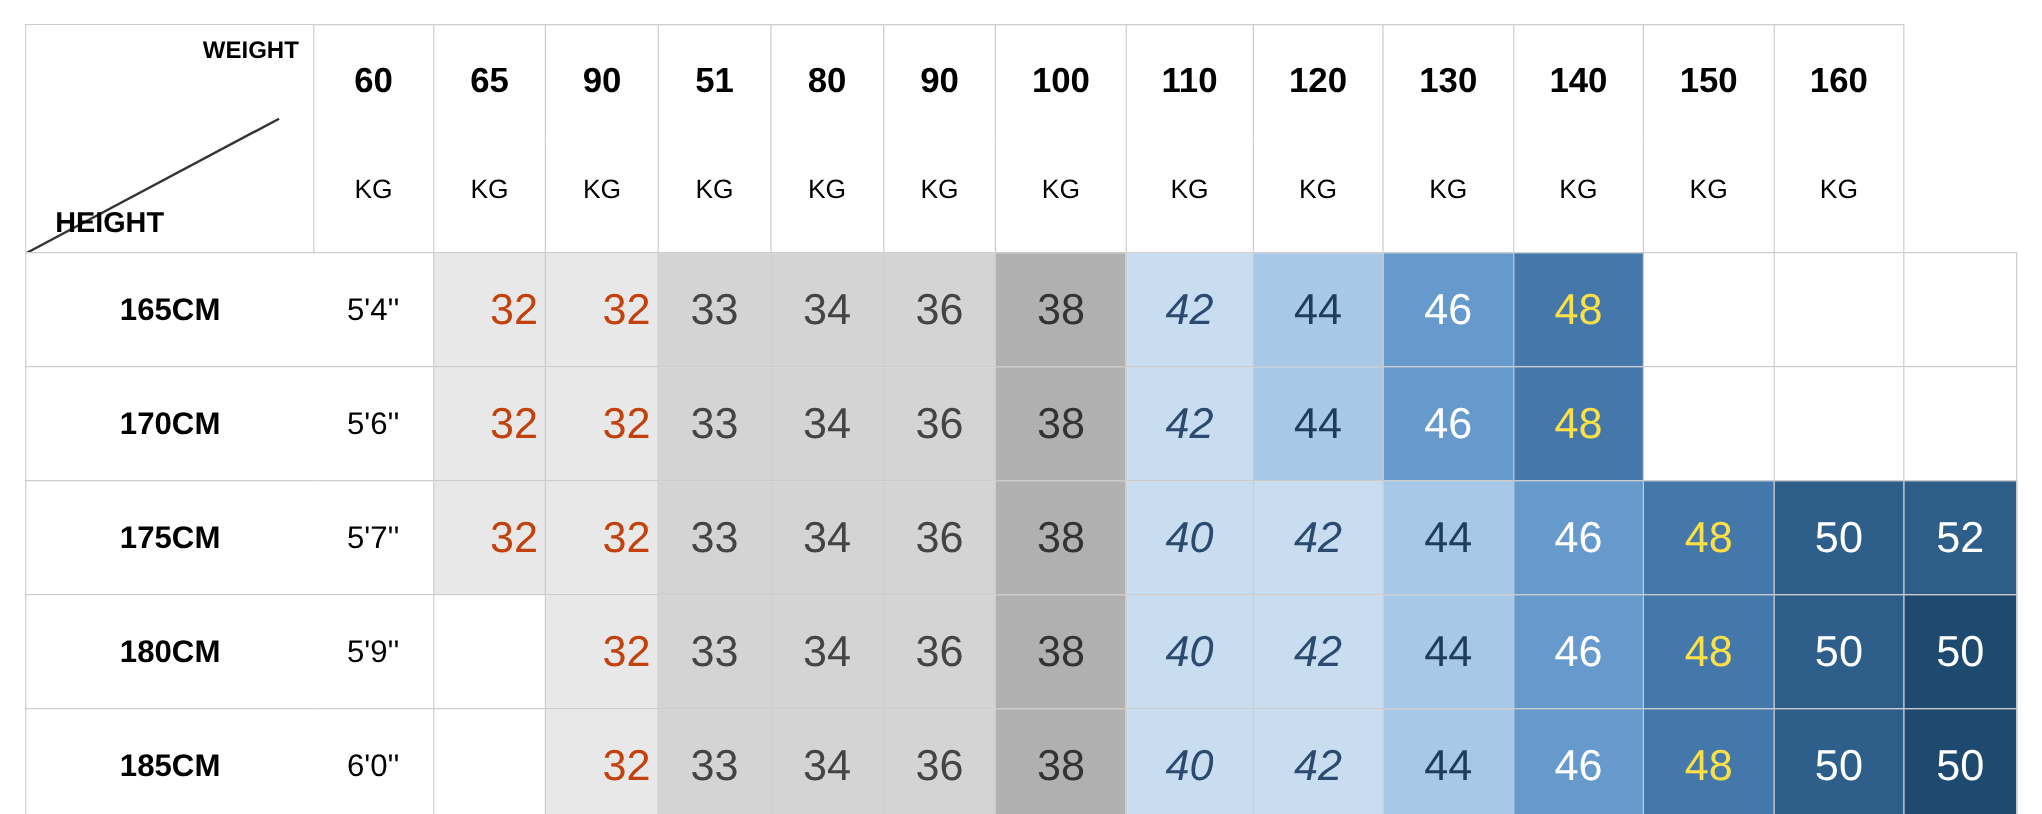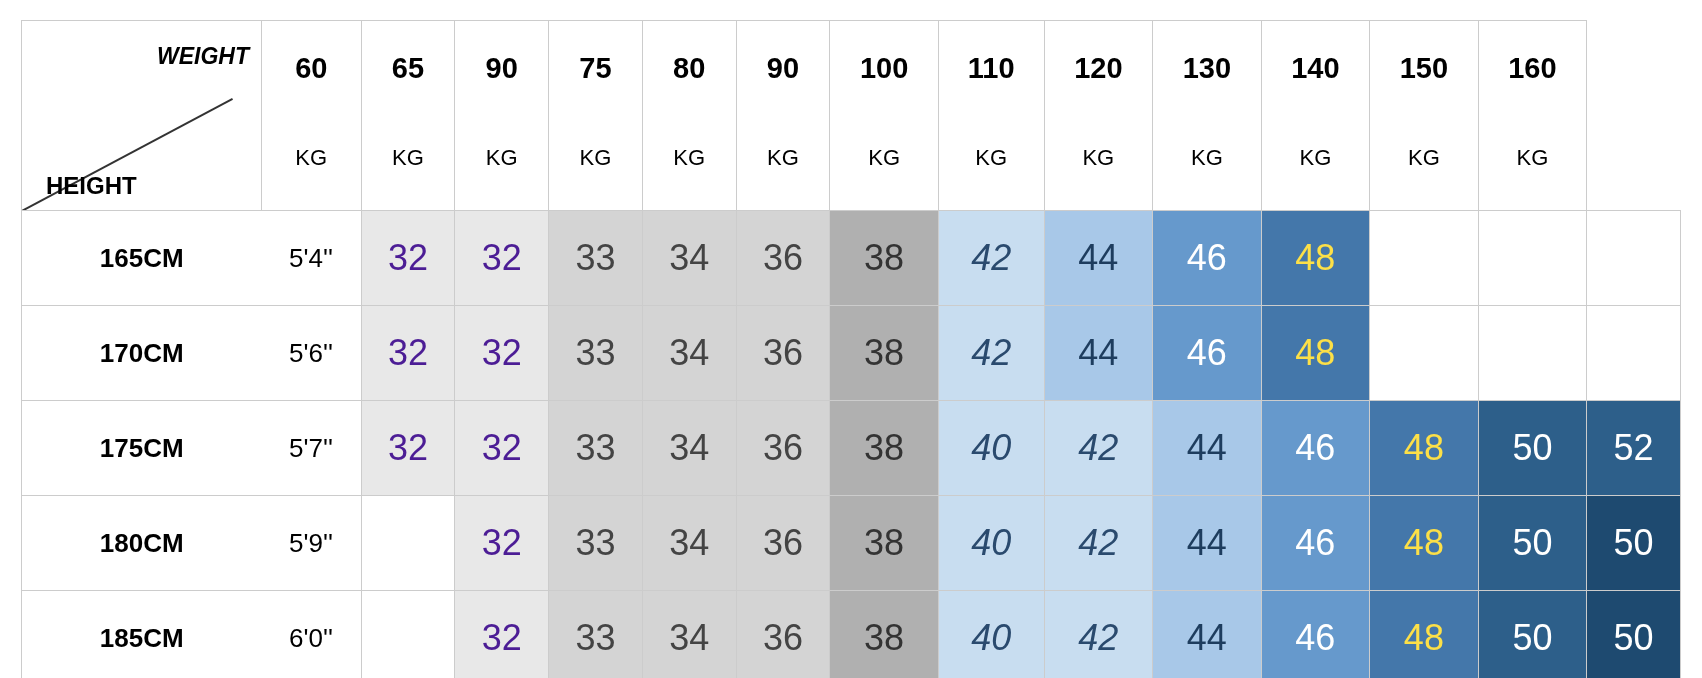--- a/index.html
+++ b/index.html
@@ -29,25 +29,24 @@
     }
     
     .header-corner {
       position: relative;
       background: #fff;
       width: 240px;
       min-width: 120px;
     }
     .corner-weight {
       position: absolute;
-      top: 22px;
+      top: 10px;
       right: 12px;
       font-weight: bold;
-      font-size: 23px;
-      font-style: italic;
+      font-size: 20px;
     }
     .corner-height {
       position: absolute;
       bottom: 10px;
       left: 24px;
       font-weight: bold;
       font-size: 24px;
     }
     .corner-line {
       position: absolute;
@@ -84,21 +83,21 @@
       background: #fff;
       white-space: nowrap;
       border-right: none;
     }
     .row-header-ft {
       font-weight: normal;
       font-size: 26px;
       background: #fff;
       border-left: none;
     }
-    .c-lgray1 { background: #e8e8e8; color: #4c1d95; }
+    .c-lgray1 { background: #e8e8e8; color: #c2410c; text-align: right; }
     .c-lgray2 { background: #d4d4d4; color: #444; }
     .c-gray { background: #b0b0b0; color: #333; }
     .c-lblue1 { background: #c8ddf0; color: #2a4a6e; font-style: italic; }
     .c-lblue2 { background: #a8c8e8; color: #1e3d5e; }
     .c-mblue { background: #6699cc; color: #fff; }
     .c-dblue1 { background: #4477aa; color: #fde047; }
     .c-dblue2 { background: #2d5f8a; color: #fff; }
     .c-dblue3 { background: #1e4a70; color: #fff; }
     .c-empty { background: #fff; }
     td.num {
@@ -114,21 +113,21 @@
       <tr>
 
         <th class="header-corner" rowspan="2">
           <div class="corner-line"></div>
           <span class="corner-weight">WEIGHT</span>
           <span class="corner-height">HEIGHT</span>
         </th>
         <th class="col-header-top">60</th>
         <th class="col-header-top">65</th>
         <th class="col-header-top">90</th>
-        <th class="col-header-top">75</th>
+        <th class="col-header-top">51</th>
         <th class="col-header-top">80</th>
         <th class="col-header-top">90</th>
         <th class="col-header-top">100</th>
         <th class="col-header-top">110</th>
         <th class="col-header-top">120</th>
         <th class="col-header-top">130</th>
         <th class="col-header-top">140</th>
         <th class="col-header-top">150</th>
         <th class="col-header-top">160</th>
       </tr>

